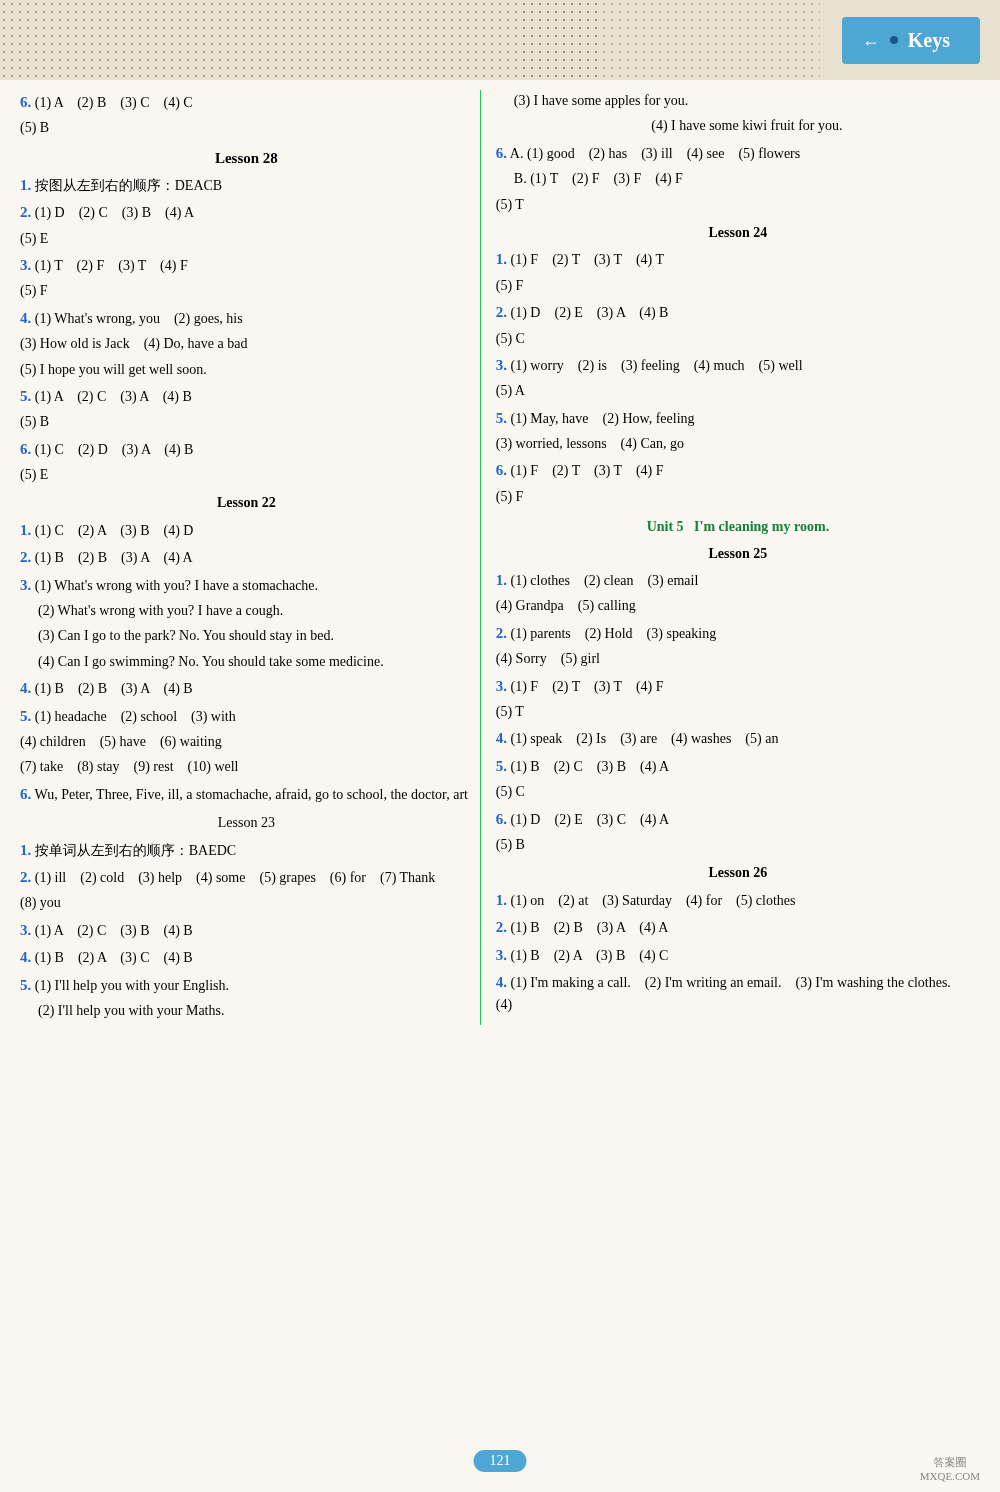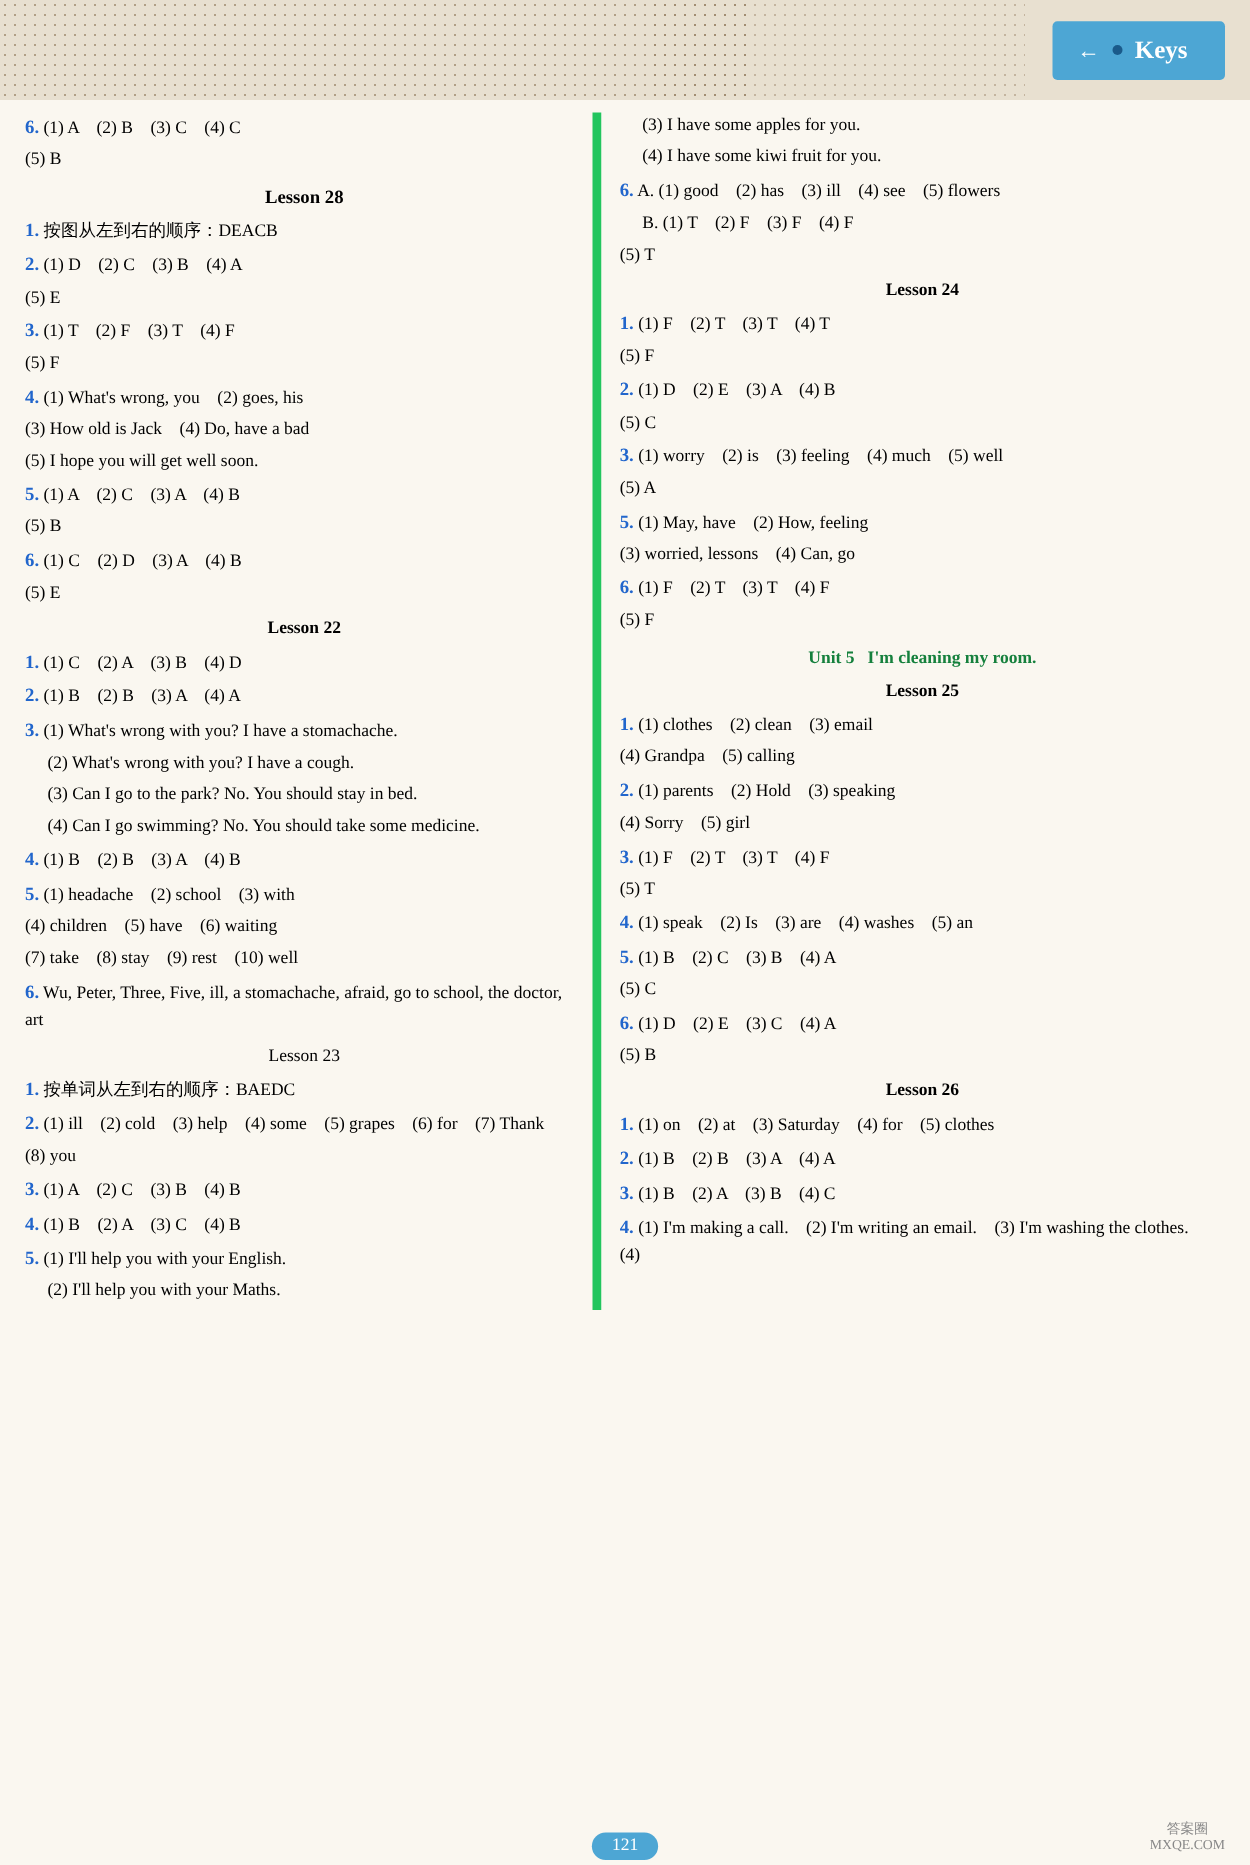--- a/index.html
+++ b/index.html
@@ -78,21 +78,21 @@
     
     .content {
       display: flex;
       padding: 10px 20px;
       gap: 0;
     }
 
     .left-col {
       width: 48%;
       padding-right: 7px;
-      border-right: 7px solid #22c55e;
+      border-right: 1px solid #22c55e;
     }
 
     .right-col {
       width: 52%;
       padding-left: 15px;
     }
 
     .lesson-title {
       text-align: center;
       font-weight: bold;
@@ -101,21 +101,21 @@
     }
 
     p {
       line-height: 1.6;
       margin-bottom: 3px;
       text-indent: 0;
     }
 
     .page-num {
       position: absolute;
-      bottom: 4px;
+      bottom: 20px;
       left: 50%;
       transform: translateX(-50%);
       background: #4da6d4;
       color: white;
       padding: 3px 16px;
       border-radius: 12px;
       font-size: 14px;
     }
 
     .watermark {
@@ -192,21 +192,21 @@
       <p><span class="bold-num">3.</span> (1) A &nbsp;&nbsp; (2) C &nbsp;&nbsp; (3) B &nbsp;&nbsp; (4) B</p>
       <p><span class="bold-num">4.</span> (1) B &nbsp;&nbsp; (2) A &nbsp;&nbsp; (3) C &nbsp;&nbsp; (4) B</p>
       <p><span class="bold-num">5.</span> (1) I'll help you with your English.</p>
       <p style="padding-left:18px;">(2) I'll help you with your Maths.</p>
 
     </div>
 
     <div class="right-col">
 
       <p style="padding-left:18px;">(3) I have some apples for you.</p>
-      <p style="padding-left:18px;">(4) I have some kiwi fruit for you.</p>
+      <p style="padding-left:18px;text-align:center;">(4) I have some kiwi fruit for you.</p>
       <p><span class="bold-num">6.</span> A. (1) good &nbsp;&nbsp; (2) has &nbsp;&nbsp; (3) ill &nbsp;&nbsp; (4) see &nbsp;&nbsp; (5) flowers</p>
       <p style="padding-left:18px;">B. (1) T &nbsp;&nbsp; (2) F &nbsp;&nbsp; (3) F &nbsp;&nbsp; (4) F</p>
       <p>(5) T</p>
 
       <p style="text-align:center;font-weight:bold;margin:6px 0 3px 0;">Lesson 24</p>
 
       <p><span class="bold-num">1.</span> (1) F &nbsp;&nbsp; (2) T &nbsp;&nbsp; (3) T &nbsp;&nbsp; (4) T</p>
       <p>(5) F</p>
       <p><span class="bold-num">2.</span> (1) D &nbsp;&nbsp; (2) E &nbsp;&nbsp; (3) A &nbsp;&nbsp; (4) B</p>
       <p>(5) C</p>

